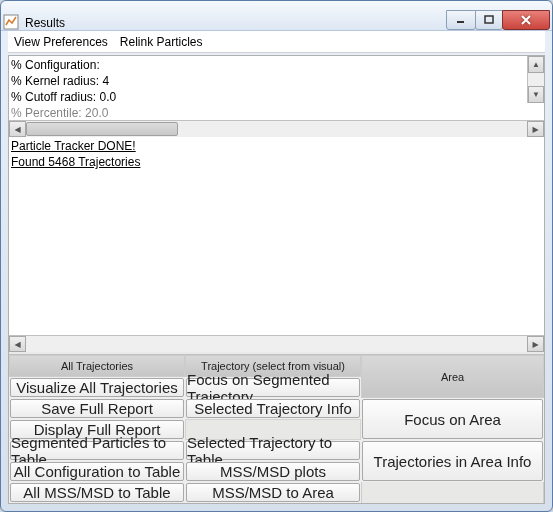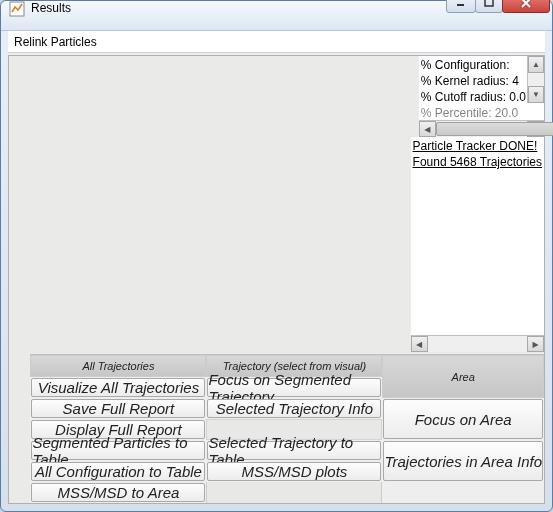--- a/index.html
+++ b/index.html
@@ -19,23 +19,23 @@
   border-radius: 6px;
   display: flex;
   flex-direction: column;
   box-shadow: 0 0 4px rgba(0,0,0,0.3);
 }
 .titlebar {
   height: 30px;
   background: linear-gradient(#f5f9fd, #dde7f3);
   border-bottom: 1px solid #b8c8dc;
   display: flex;
-  align-items: flex-start;
+  align-items: flex-end;
   border-radius: 6px 6px 0 0;
-  padding-left: 8px;
+  padding-left: 2px;
 }
 .title-icon {
   width: 16px; height: 16px;
   margin-right: 6px;
 }
 .title-text {
   flex: 1;
   font-size: 12px;
   color: #000;
 }
@@ -77,21 +77,20 @@
   margin: 0 7px;
   font-size: 12px;
 }
 .content {
   flex: 1;
   margin: 2px 7px 7px 7px;
   background: #eaeae8;
   border: 1px solid #b0b0b0;
   display: flex;
   flex-direction: column;
-  align-items: flex-end;
 }
 .pane-wrap {
   position: relative;
   display: flex;
   flex-direction: column;
 }
 .pane {
   background: #fff;
   font-family: sans-serif;
   font-size: 12px;
@@ -118,21 +117,20 @@
 }
 .vscroll .arrow { height:17px; background:linear-gradient(#f0f0f0,#d8d8d8); border:1px solid #a8a8a8; display:flex; align-items:center; justify-content:center; font-size:8px; color:#555;}
 .vscroll .track { flex:1; }
 .pane-content { padding: 1px 2px; line-height:16px; }
 .button-grid {
   display: grid;
   grid-template-columns: 176px 176px 1fr;
   margin-top: 2px;
   border-top: 1px solid #c0c0c0;
   background: #eeeeee;
-  font-style: italic;
 }
 .cell {
   border: 1px solid #cccccc;
   background: linear-gradient(#f7f7f7,#eaeaea);
   color: #222;
   display:flex; align-items:center; justify-content:center;
   height: 21px;
   font-size: 15px;
 }
 .cell.header {
@@ -180,20 +178,21 @@
         </div>
       <div class="ctl close">
           <svg width="12" height="10">
             <path d="M2 1 L10 9 M10 1 L2 9" stroke="#fff" stroke-width="2"></path>
           </svg>
         </div>
     </div>
   </div>
 
   <div class="menubar">
+    <span>View Preferences</span>
     <span>Relink Particles</span>
   </div>
 
   <div class="content">
 
     <div class="pane-wrap">
       <div class="pane pane1">
         <div class="pane-content" style="padding-right:18px">
           <div>% Configuration:</div>
           <div>% Kernel radius: 4</div>
@@ -244,18 +243,19 @@
       <div class="cell btn">Display Full Report</div>
       <div class="cell blank"></div>
 
       <div class="cell btn">Segmented Particles to Table</div>
       <div class="cell btn">Selected Trajectory to Table</div>
       <div class="cell btn big">Trajectories in Area Info</div>
 
       <div class="cell btn">All Configuration to Table</div>
       <div class="cell btn">MSS/MSD plots</div>
 
+      <div class="cell btn">All MSS/MSD to Table</div>
       <div class="cell btn">MSS/MSD to Area</div>
       <div class="cell blankside"></div>
     </div>
 
   </div>
 </div>
 
 </body></html>

